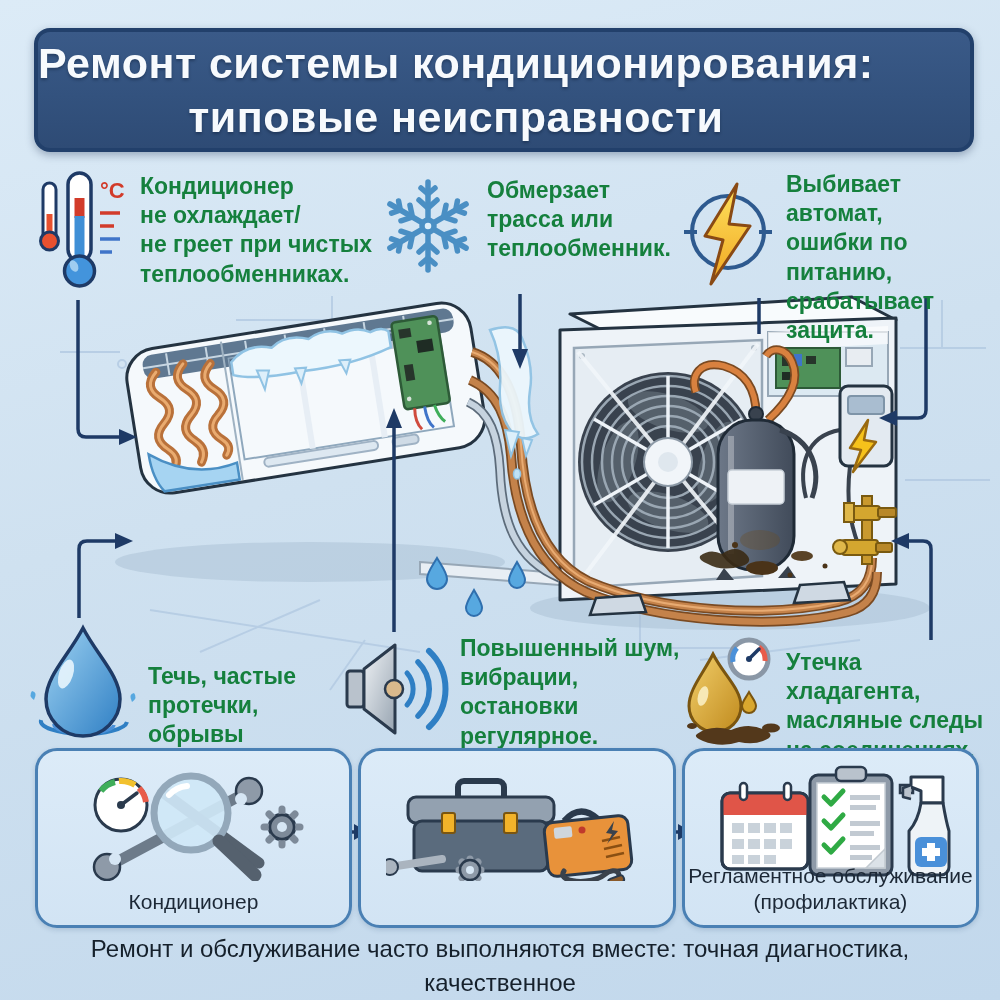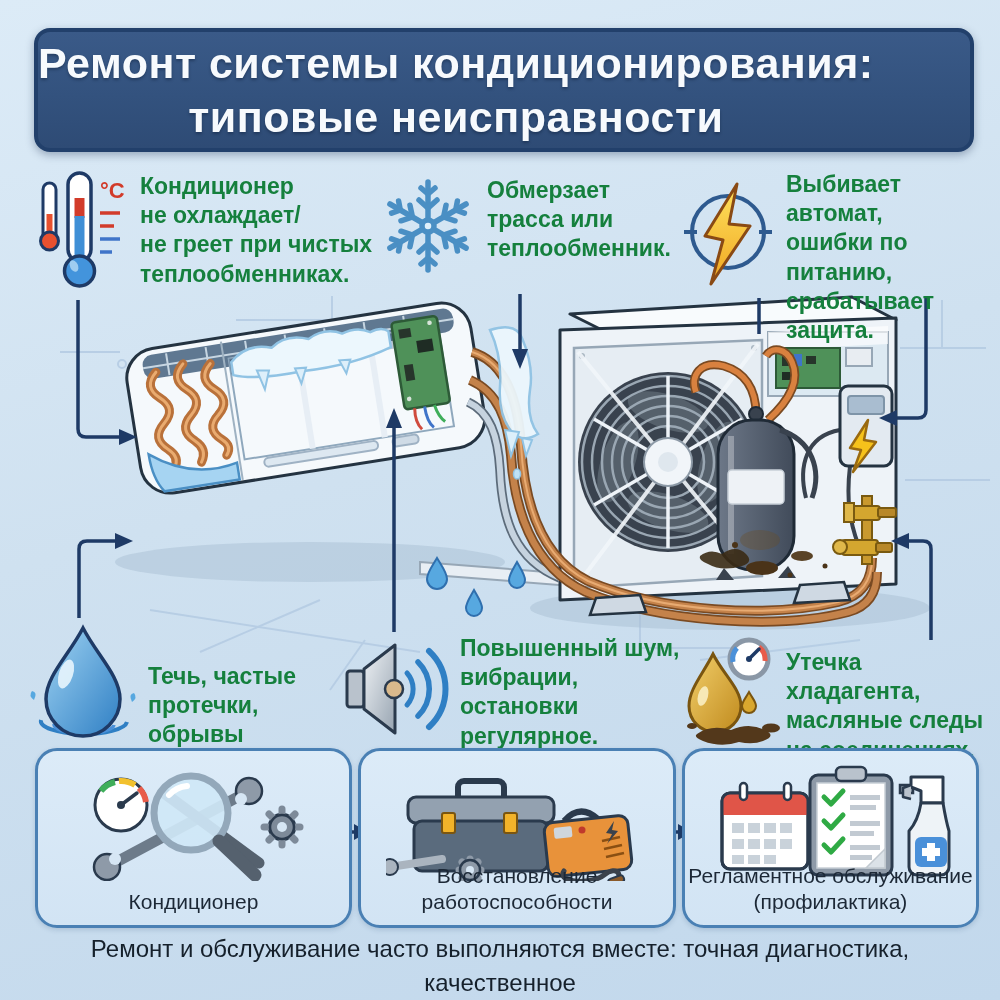--- a/index.html
+++ b/index.html
@@ -482,22 +482,20 @@
       <g stroke="#8a4f12" stroke-width="2.5">
         <line x1="216" y1="78" x2="234" y2="74"></line>
           <line x1="218" y1="86" x2="236" y2="82"></line>
           <line x1="220" y1="94" x2="238" y2="90"></line>
       </g>
       <polygon points="228,58 220,70 226,71 221,81 232,68 226,67" fill="#3a424c"></polygon>
       <path d="M178 108 c-8 12 28 14 40 4 c14 -11 20 2 10 8" fill="none" stroke="#3a424c" stroke-width="5" stroke-linecap="round"></path>
       <rect x="222" y="114" width="16" height="7" rx="3" fill="#8a5a2a" stroke="#2a3a4d" stroke-width="2" transform="rotate(-20 230 117)"></rect>
     </g>
   </svg>
-  <div class="plabel">Восстановление
-работоспособности</div>
 </div>
 
 <div class="abs pbox" style="left:682px;top:748px;width:283px;height:174px;">
   <svg class="picon" width="246" height="118" viewBox="0 0 246 118">
     <g>
       <rect x="14" y="30" width="86" height="76" rx="8" fill="#ffffff" stroke="#2a3a4d" stroke-width="3"></rect>
       <path d="M14 38 a8 8 0 0 1 8 -8 h70 a8 8 0 0 1 8 8 v14 h-86 z" fill="#e05548"></path>
       <rect x="14" y="30" width="86" height="76" rx="8" fill="none" stroke="#2a3a4d" stroke-width="3"></rect>
       <rect x="32" y="20" width="7" height="17" rx="3.5" fill="#ffffff" stroke="#2a3a4d" stroke-width="2.5"></rect>
       <rect x="76" y="20" width="7" height="17" rx="3.5" fill="#ffffff" stroke="#2a3a4d" stroke-width="2.5"></rect>

